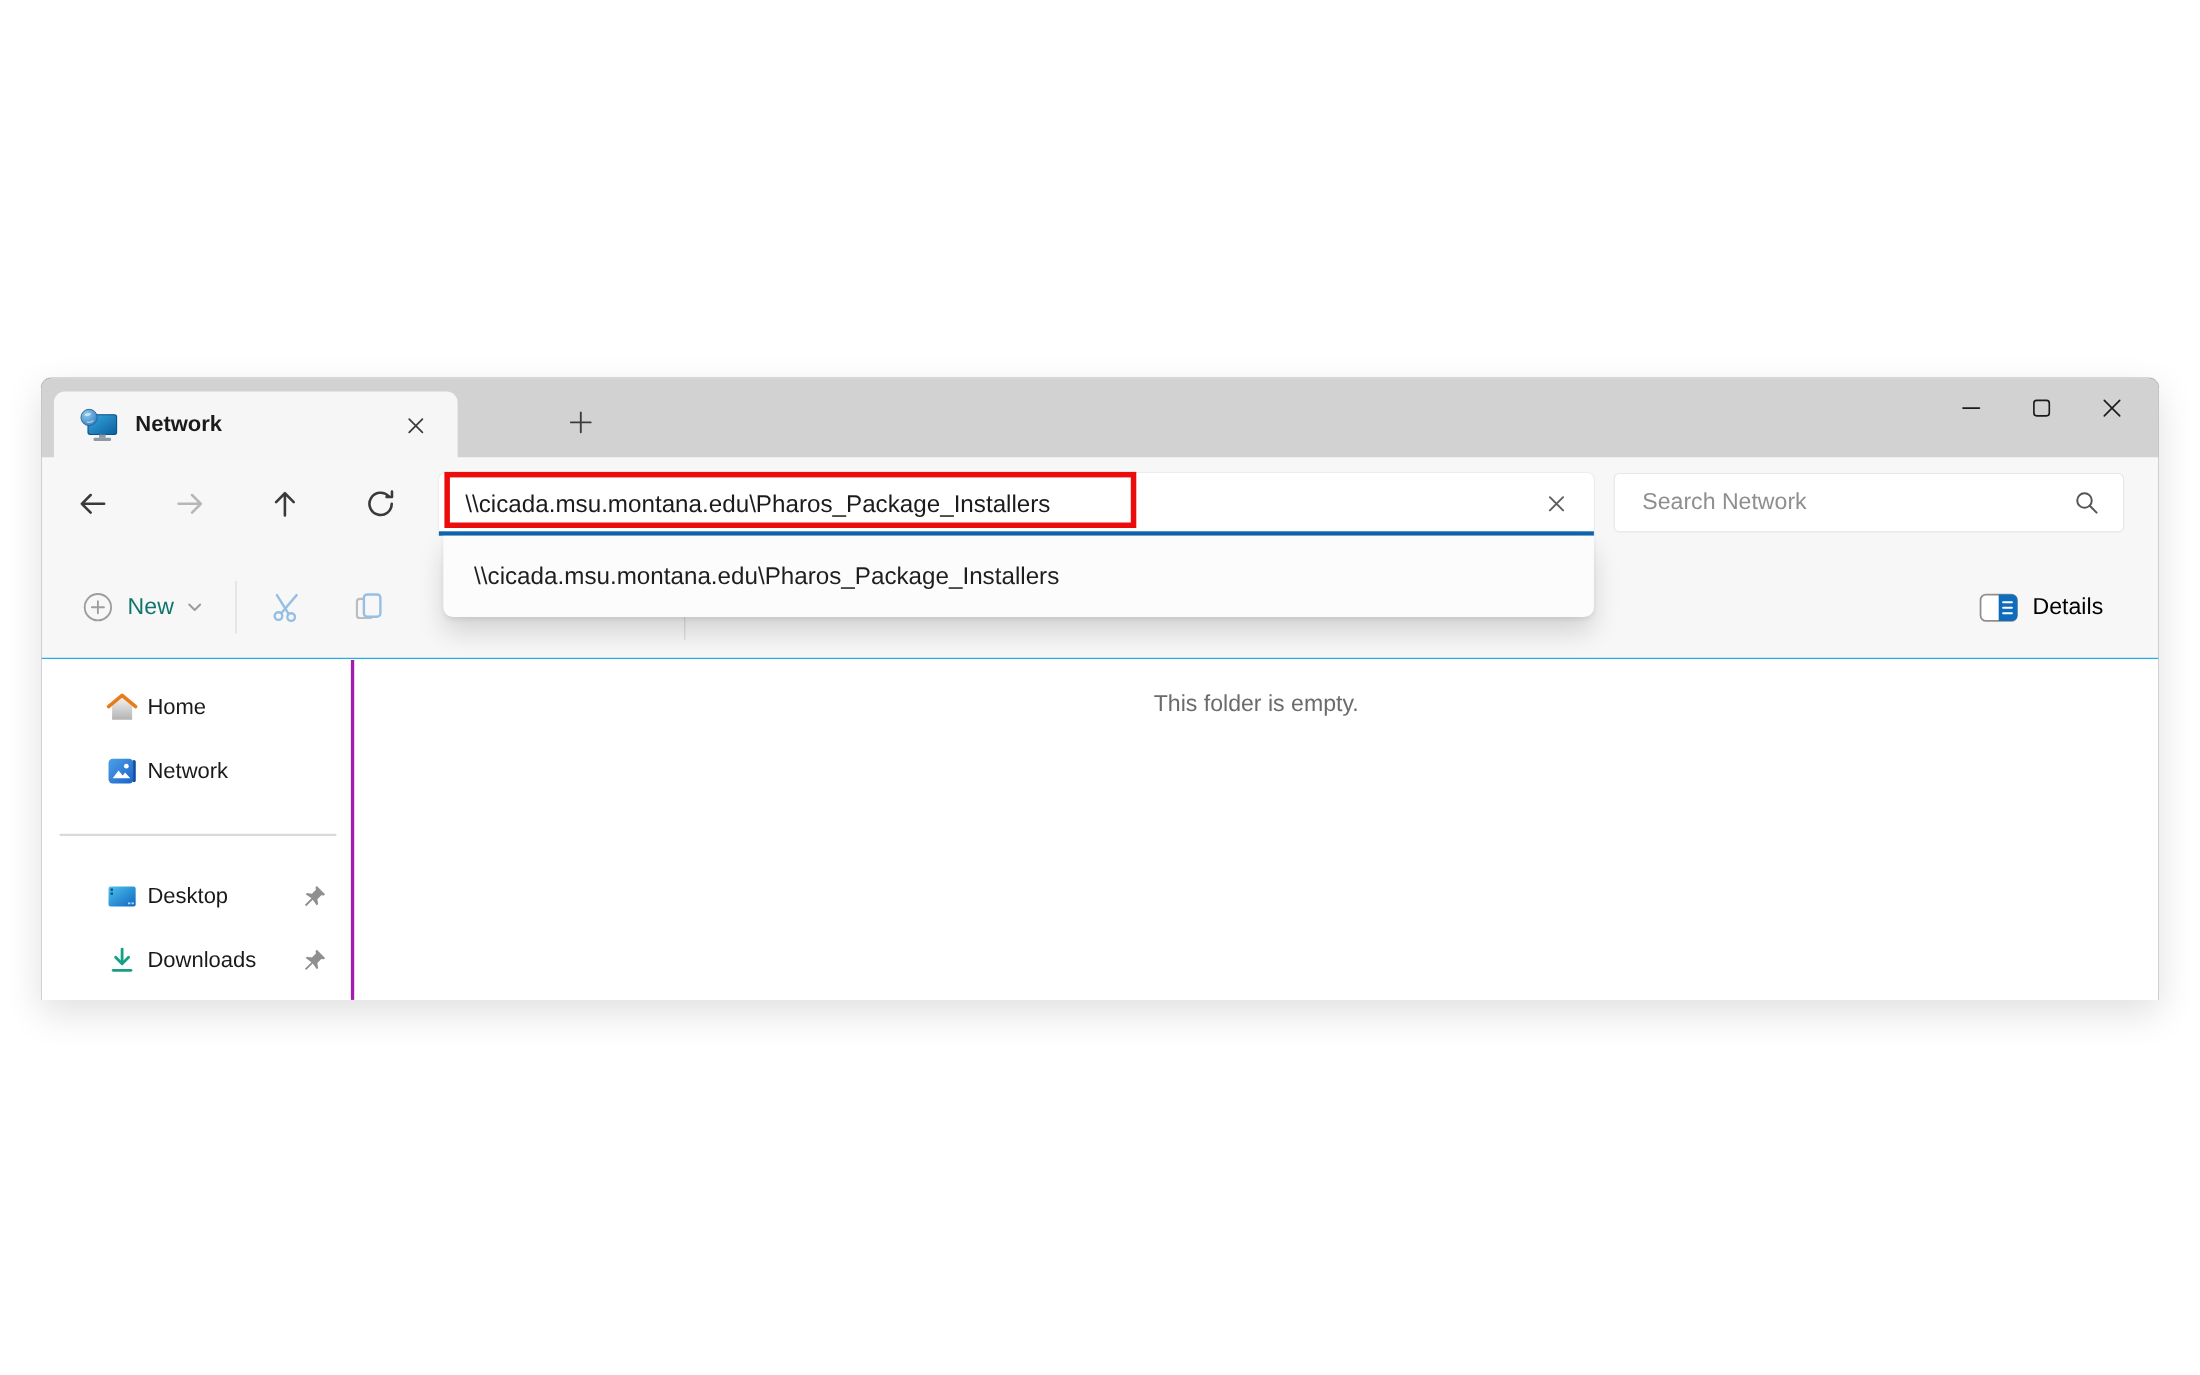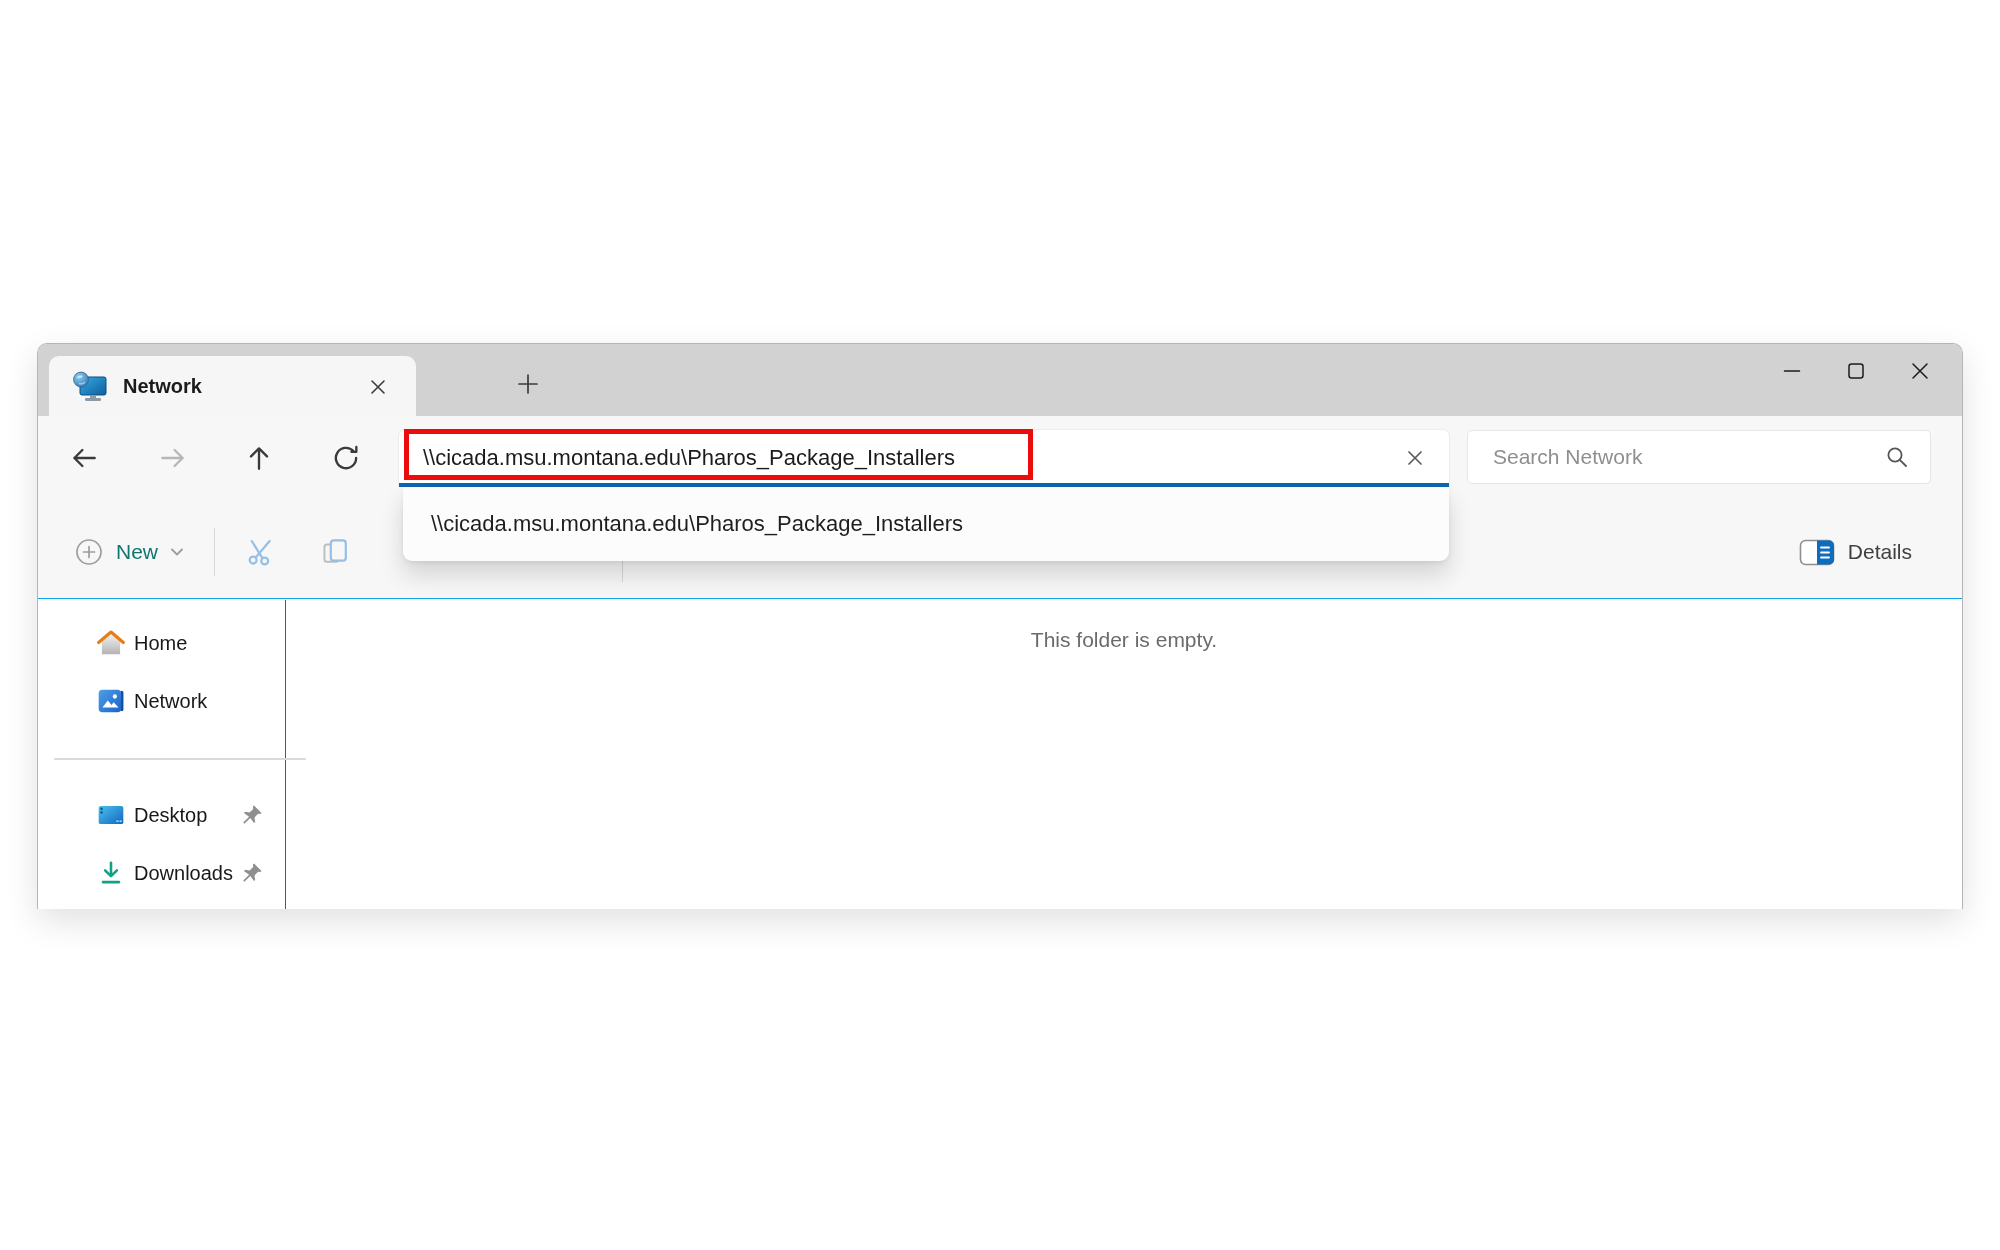--- a/index.html
+++ b/index.html
@@ -65,24 +65,24 @@
   .flyout-text{margin-left:28px;font-size:22px;color:#1e1e1e;}
   .toolbar{position:absolute;left:0;top:90px;right:0;height:93px;}
   .newbtn{position:absolute;left:24px;top:16px;height:60px;display:flex;align-items:center;gap:12px;padding:0 12px;border-radius:6px;color:#0f766e;font-size:21px;}
   .tb-div{position:absolute;width:1px;background:#d8d8d8;}
   .tb-div1{left:176px;top:22px;height:48px;}
   .tb-div2{left:584px;top:16px;height:60px;}
   .tbicon{position:absolute;top:22px;width:48px;height:48px;display:flex;align-items:center;justify-content:center;border-radius:6px;}
   .tb-cut{left:199px;}
   .tb-copy{left:274px;}
   .detailsbtn{position:absolute;right:40px;top:18px;height:56px;display:flex;align-items:center;gap:13px;padding:0 10px;border-radius:6px;}
-  .details-label{font-size:21px;color:#404040;}
+  .details-label{font-size:21px;color:#000000;}
   
   .content{position:absolute;left:0;top:256px;right:0;bottom:0;background:#fff;display:flex;}
-  .sidebar{width:248px;position:relative;border-right:1px solid #a21caf;box-sizing:border-box;}
+  .sidebar{width:284px;position:relative;border-right:3px solid #a21caf;box-sizing:border-box;}
   .sitem{position:absolute;left:14px;right:12px;height:46px;display:flex;align-items:center;border-radius:6px;}
   .sitem .sicon{margin-left:44px;display:flex;width:30px;justify-content:center;}
   .sitem .slabel{margin-left:8px;font-size:20px;color:#191919;}
   .sitem .pin{position:absolute;right:10px;top:12px;display:flex;}
   .si-home{top:20px;}
   .si-gallery{top:78px;}
   .si-desktop{top:192px;}
   .si-downloads{top:250px;}
   .ssep{position:absolute;left:16px;top:158px;width:252px;height:2px;background:#d9d9d9;border-radius:1px;}
   .main{flex:1;position:relative;}

